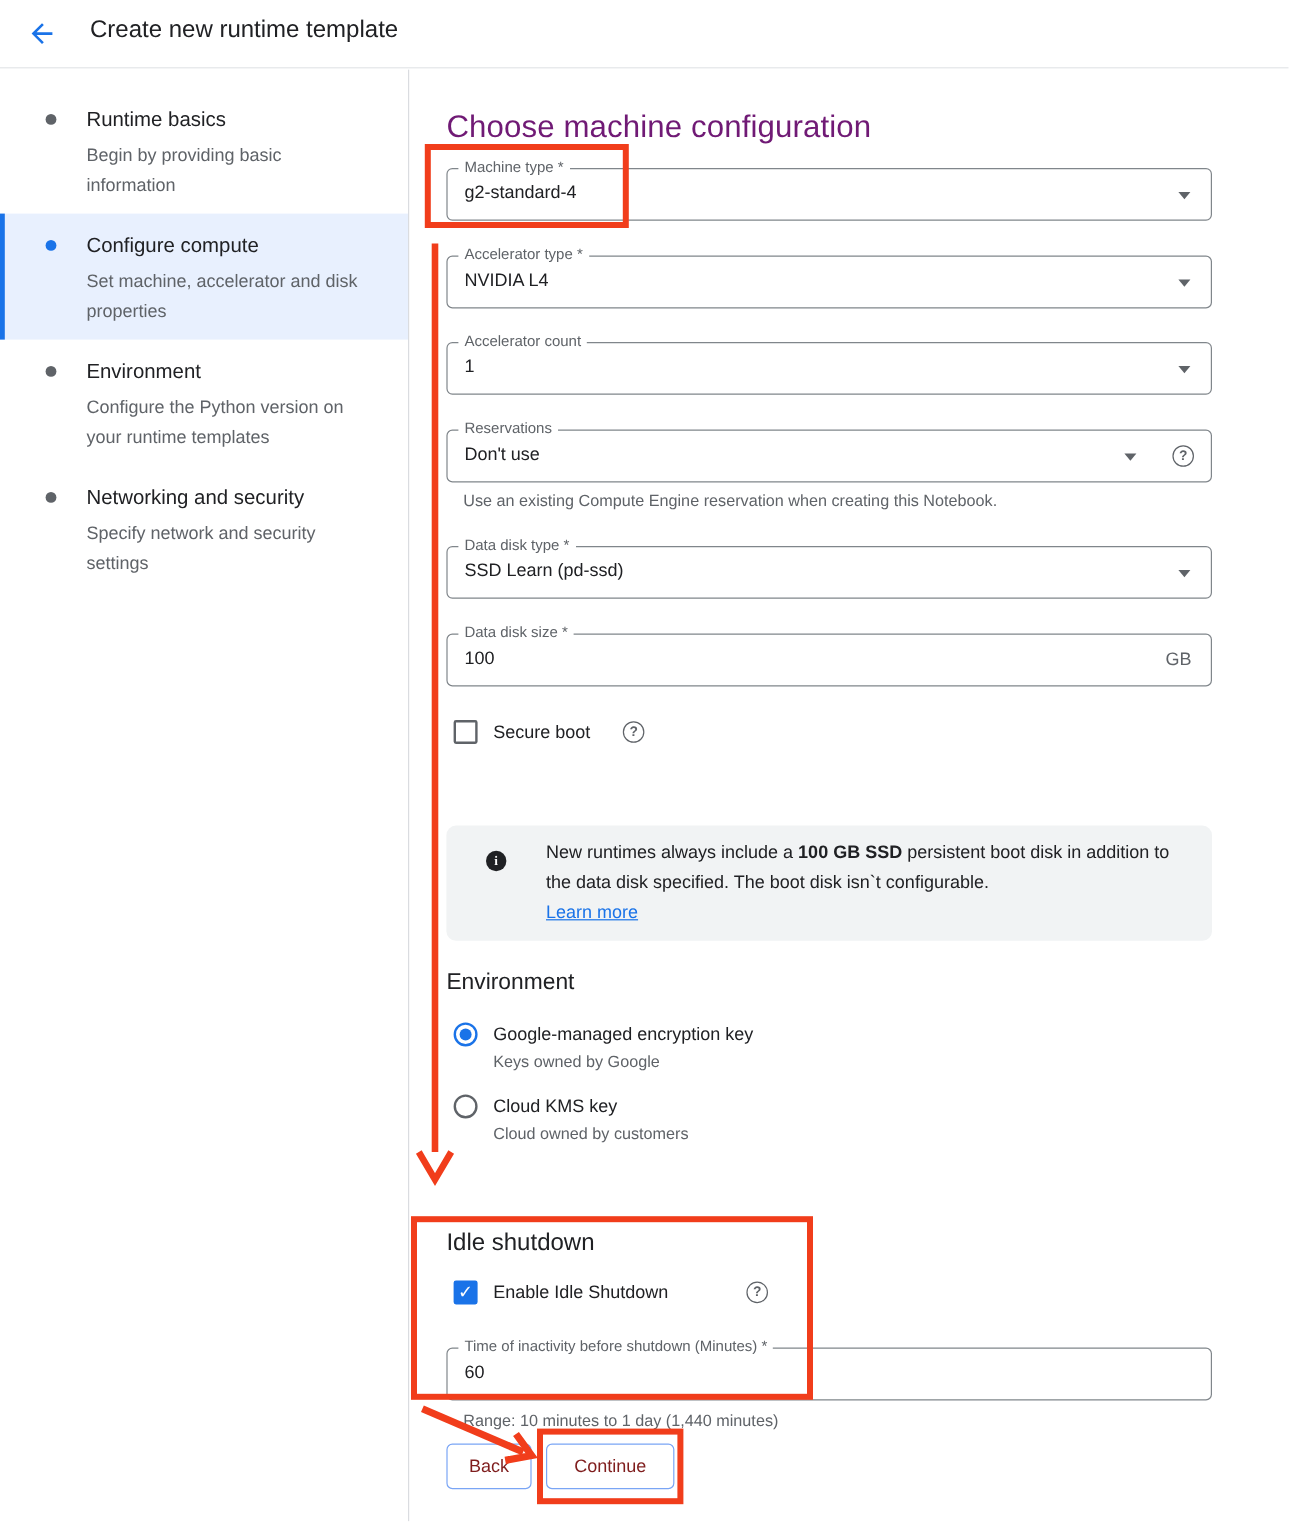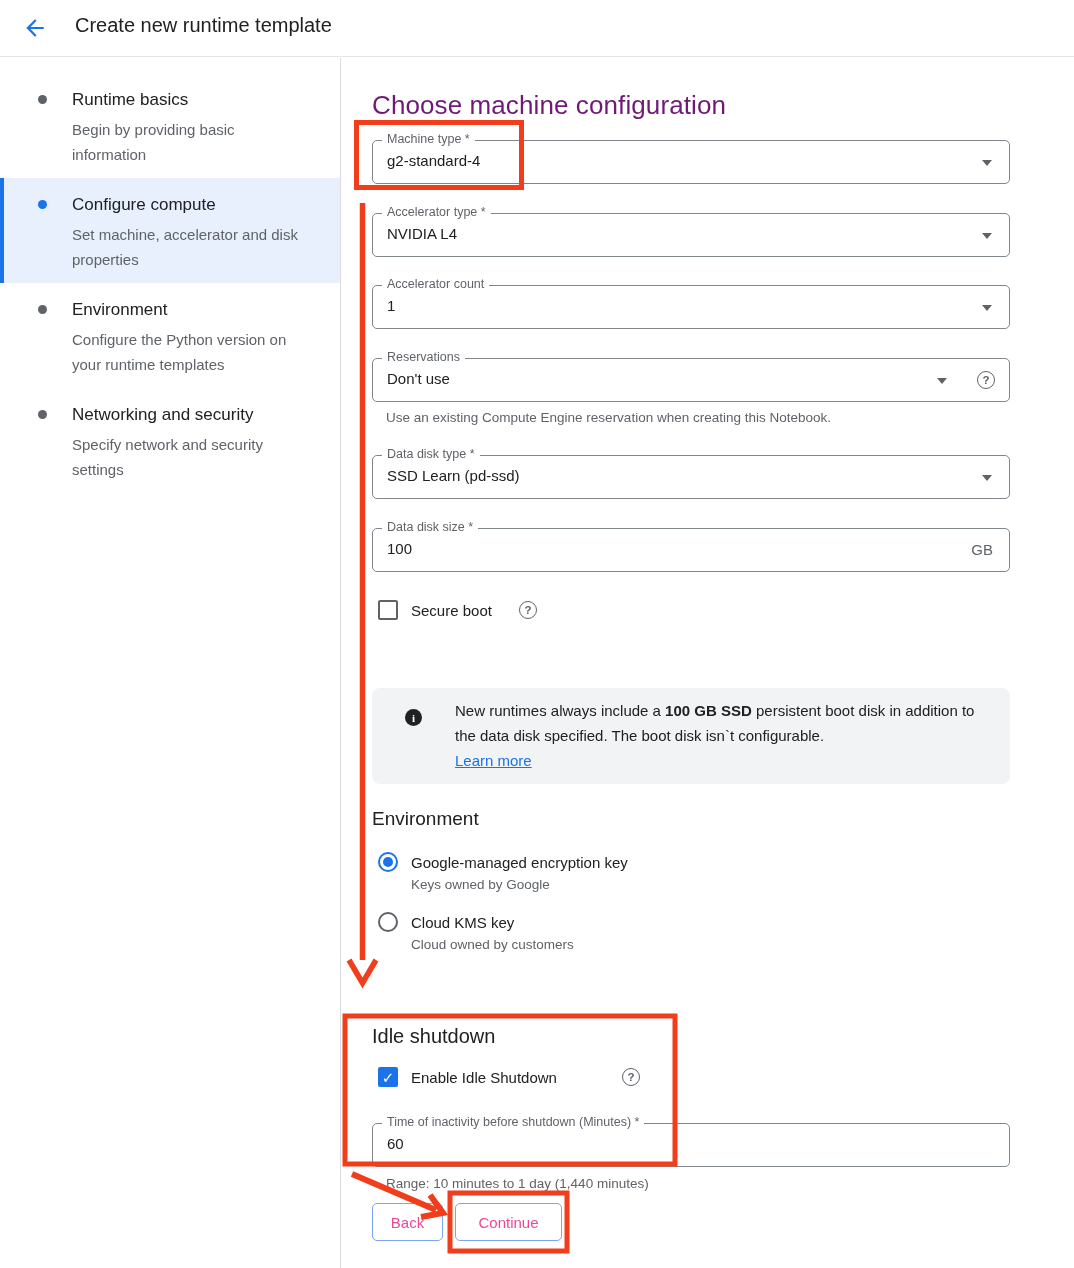--- a/index.html
+++ b/index.html
@@ -45,21 +45,21 @@
   .link { color:#1a73e8; text-decoration:underline; cursor:pointer; }
 
   .sec-heading { position:absolute; left:372px; font-size:19px; font-weight:500; color:#202124; }
   .radio { position:absolute; left:378px; width:20px; height:20px; border-radius:50%; border:2px solid #5f6368; background:#fff; }
   .radio.sel { border-color:#1a73e8; }
   .radio.sel::after { content:""; position:absolute; left:3px; top:3px; width:10px; height:10px; border-radius:50%; background:#1a73e8; }
   .radio-label { position:absolute; left:411px; font-size:15px; line-height:21px; color:#202124; }
   .radio-sub { position:absolute; left:411px; font-size:13.5px; color:#5f6368; }
 
   .btn { position:absolute; top:1203px; height:38px; border:1px solid #7aa5f5; border-radius:5px; background:#fff;
-    color:#ec4899; font-size:15px; font-weight:500; display:flex; align-items:center; justify-content:center; cursor:pointer;
+    color:#7f1d1d; font-size:15px; font-weight:500; display:flex; align-items:center; justify-content:center; cursor:pointer;
     font-family:"Liberation Sans",sans-serif; }
   .btn-back { left:372px; width:71px; }
   .btn-continue { left:455px; width:107px; }
 
   .annot { position:absolute; left:0; top:0; width:1074px; height:1268px; pointer-events:none; z-index:50; }
   .annot * { stroke:#f13d1b; fill:none; }
 </style>
 </head>
 <body>
 

